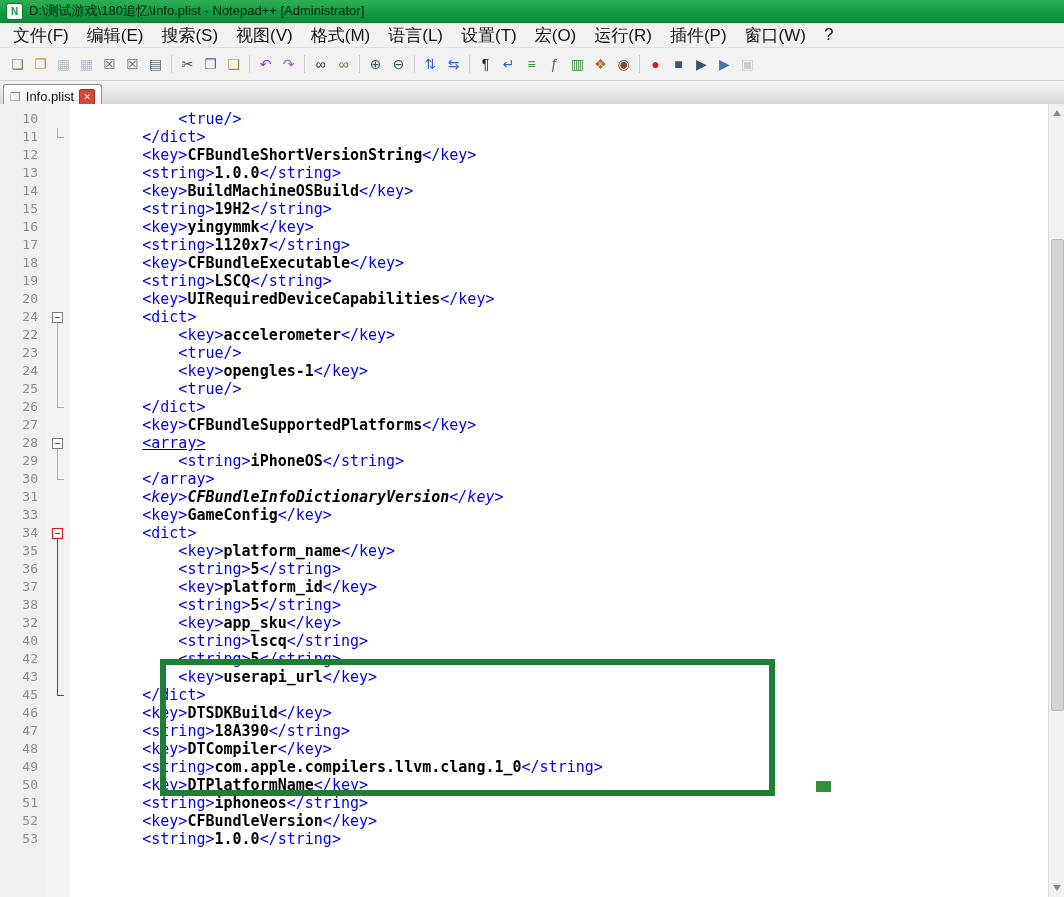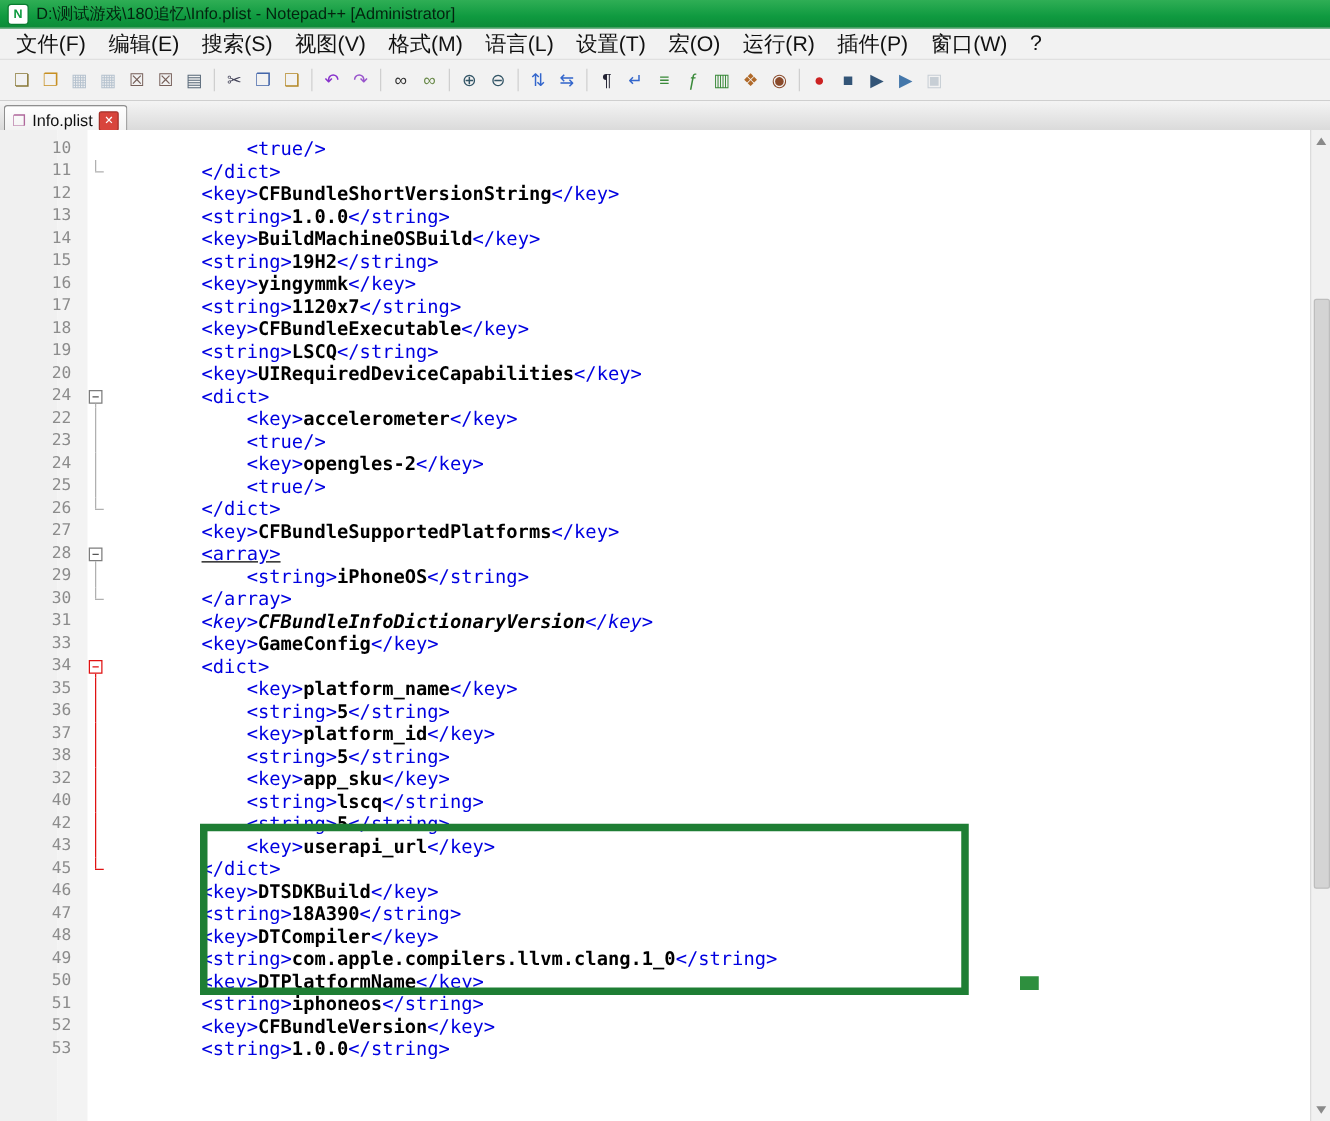--- a/index.html
+++ b/index.html
@@ -57,21 +57,21 @@
   }
   
   .editor{
     position:absolute;left:0;top:104px;right:16px;bottom:0;
     background:
       linear-gradient(#f0f0f0,#f0f0f0) 0 0/46px 100% no-repeat,
       linear-gradient(#f3f3f3,#f3f3f3) 46px 0/24px 100% no-repeat,
       #fff;
     padding-top:6px;overflow:hidden;
   }
-  .row{display:flex;height:18px;font:15px/18px "DejaVu Sans Mono","Liberation Mono",monospace;white-space:pre;padding-left:19px;}
+  .row{display:flex;height:18px;font:15px/18px "DejaVu Sans Mono","Liberation Mono",monospace;white-space:pre;}
   .ln{
     flex:0 0 46px;box-sizing:border-box;text-align:right;padding-right:8px;
     color:#8c8c8c;font-size:13px;line-height:18px;
   }
   .fold{flex:0 0 24px;position:relative;}
   .codewrap{flex:1;min-width:0;}
   .row.current .codewrap{background:#e6edf8;}
   .code{display:inline-block;}
   .sx-t{color:#0000e0;}
   .sx-v{color:#000;font-weight:bold;}
@@ -189,21 +189,21 @@
       <div class="row"><div class="ln">14</div><div class="fold"></div><div class="codewrap"><div class="code" style="margin-left: 8ch;"><span class="sx-t">&lt;key&gt;</span><span class="sx-v">BuildMachineOSBuild</span><span class="sx-t">&lt;/key&gt;</span></div></div></div>
       <div class="row"><div class="ln">15</div><div class="fold"></div><div class="codewrap"><div class="code" style="margin-left: 8ch;"><span class="sx-t">&lt;string&gt;</span><span class="sx-v">19H2</span><span class="sx-t">&lt;/string&gt;</span></div></div></div>
       <div class="row"><div class="ln">16</div><div class="fold"></div><div class="codewrap"><div class="code" style="margin-left: 8ch;"><span class="sx-t">&lt;key&gt;</span><span class="sx-v">yingymmk</span><span class="sx-t">&lt;/key&gt;</span></div></div></div>
       <div class="row"><div class="ln">17</div><div class="fold"></div><div class="codewrap"><div class="code" style="margin-left: 8ch;"><span class="sx-t">&lt;string&gt;</span><span class="sx-v">1120x7</span><span class="sx-t">&lt;/string&gt;</span></div></div></div>
       <div class="row"><div class="ln">18</div><div class="fold"></div><div class="codewrap"><div class="code" style="margin-left: 8ch;"><span class="sx-t">&lt;key&gt;</span><span class="sx-v">CFBundleExecutable</span><span class="sx-t">&lt;/key&gt;</span></div></div></div>
       <div class="row"><div class="ln">19</div><div class="fold"></div><div class="codewrap"><div class="code" style="margin-left: 8ch;"><span class="sx-t">&lt;string&gt;</span><span class="sx-v">LSCQ</span><span class="sx-t">&lt;/string&gt;</span></div></div></div>
       <div class="row"><div class="ln">20</div><div class="fold"></div><div class="codewrap"><div class="code" style="margin-left: 8ch;"><span class="sx-t">&lt;key&gt;</span><span class="sx-v">UIRequiredDeviceCapabilities</span><span class="sx-t">&lt;/key&gt;</span></div></div></div>
       <div class="row"><div class="ln">24</div><div class="fold"><div class="fm box"></div><i class="stub"></i></div><div class="codewrap"><div class="code" style="margin-left: 8ch;"><span class="sx-t">&lt;dict&gt;</span></div></div></div>
       <div class="row"><div class="ln">22</div><div class="fold"><div class="fm line"></div></div><div class="codewrap"><div class="code" style="margin-left: 12ch;"><span class="sx-t">&lt;key&gt;</span><span class="sx-v">accelerometer</span><span class="sx-t">&lt;/key&gt;</span></div></div></div>
       <div class="row"><div class="ln">23</div><div class="fold"><div class="fm line"></div></div><div class="codewrap"><div class="code" style="margin-left: 12ch;"><span class="sx-t">&lt;true/&gt;</span></div></div></div>
-      <div class="row"><div class="ln">24</div><div class="fold"><div class="fm line"></div></div><div class="codewrap"><div class="code" style="margin-left: 12ch;"><span class="sx-t">&lt;key&gt;</span><span class="sx-v">opengles-2</span><span class="sx-t">&lt;/key&gt;</span></div></div></div>
+      <div class="row"><div class="ln">24</div><div class="fold"><div class="fm line"></div></div><div class="codewrap"><div class="code" style="margin-left: 12ch;"><span class="sx-t">&lt;key&gt;</span><span class="sx-v">opengles-1</span><span class="sx-t">&lt;/key&gt;</span></div></div></div>
       <div class="row"><div class="ln">25</div><div class="fold"><div class="fm line"></div></div><div class="codewrap"><div class="code" style="margin-left: 12ch;"><span class="sx-t">&lt;true/&gt;</span></div></div></div>
       <div class="row"><div class="ln">26</div><div class="fold"><div class="fm end"></div></div><div class="codewrap"><div class="code" style="margin-left: 8ch;"><span class="sx-t">&lt;/dict&gt;</span></div></div></div>
       <div class="row"><div class="ln">27</div><div class="fold"></div><div class="codewrap"><div class="code" style="margin-left: 8ch;"><span class="sx-t">&lt;key&gt;</span><span class="sx-v">CFBundleSupportedPlatforms</span><span class="sx-t">&lt;/key&gt;</span></div></div></div>
       <div class="row"><div class="ln">28</div><div class="fold"><div class="fm box"></div><i class="stub"></i></div><div class="codewrap"><div class="code" style="margin-left: 8ch; text-decoration: underline;"><span class="sx-t">&lt;array&gt;</span></div></div></div>
       <div class="row"><div class="ln">29</div><div class="fold"><div class="fm line"></div></div><div class="codewrap"><div class="code" style="margin-left: 12ch;"><span class="sx-t">&lt;string&gt;</span><span class="sx-v">iPhoneOS</span><span class="sx-t">&lt;/string&gt;</span></div></div></div>
       <div class="row"><div class="ln">30</div><div class="fold"><div class="fm end"></div></div><div class="codewrap"><div class="code" style="margin-left: 8ch;"><span class="sx-t">&lt;/array&gt;</span></div></div></div>
       <div class="row"><div class="ln">31</div><div class="fold"></div><div class="codewrap"><div class="code" style="margin-left: 8ch; font-style: italic;"><span class="sx-t">&lt;key&gt;</span><span class="sx-v">CFBundleInfoDictionaryVersion</span><span class="sx-t">&lt;/key&gt;</span></div></div></div>
       <div class="row"><div class="ln">33</div><div class="fold"></div><div class="codewrap"><div class="code" style="margin-left: 8ch;"><span class="sx-t">&lt;key&gt;</span><span class="sx-v">GameConfig</span><span class="sx-t">&lt;/key&gt;</span></div></div></div>
       <div class="row"><div class="ln">34</div><div class="fold"><div class="fm box-red"></div><i class="stub red"></i></div><div class="codewrap"><div class="code" style="margin-left: 8ch;"><span class="sx-t">&lt;dict&gt;</span></div></div></div>
       <div class="row"><div class="ln">35</div><div class="fold"><div class="fm line-red"></div></div><div class="codewrap"><div class="code" style="margin-left: 12ch;"><span class="sx-t">&lt;key&gt;</span><span class="sx-v">platform_name</span><span class="sx-t">&lt;/key&gt;</span></div></div></div>

